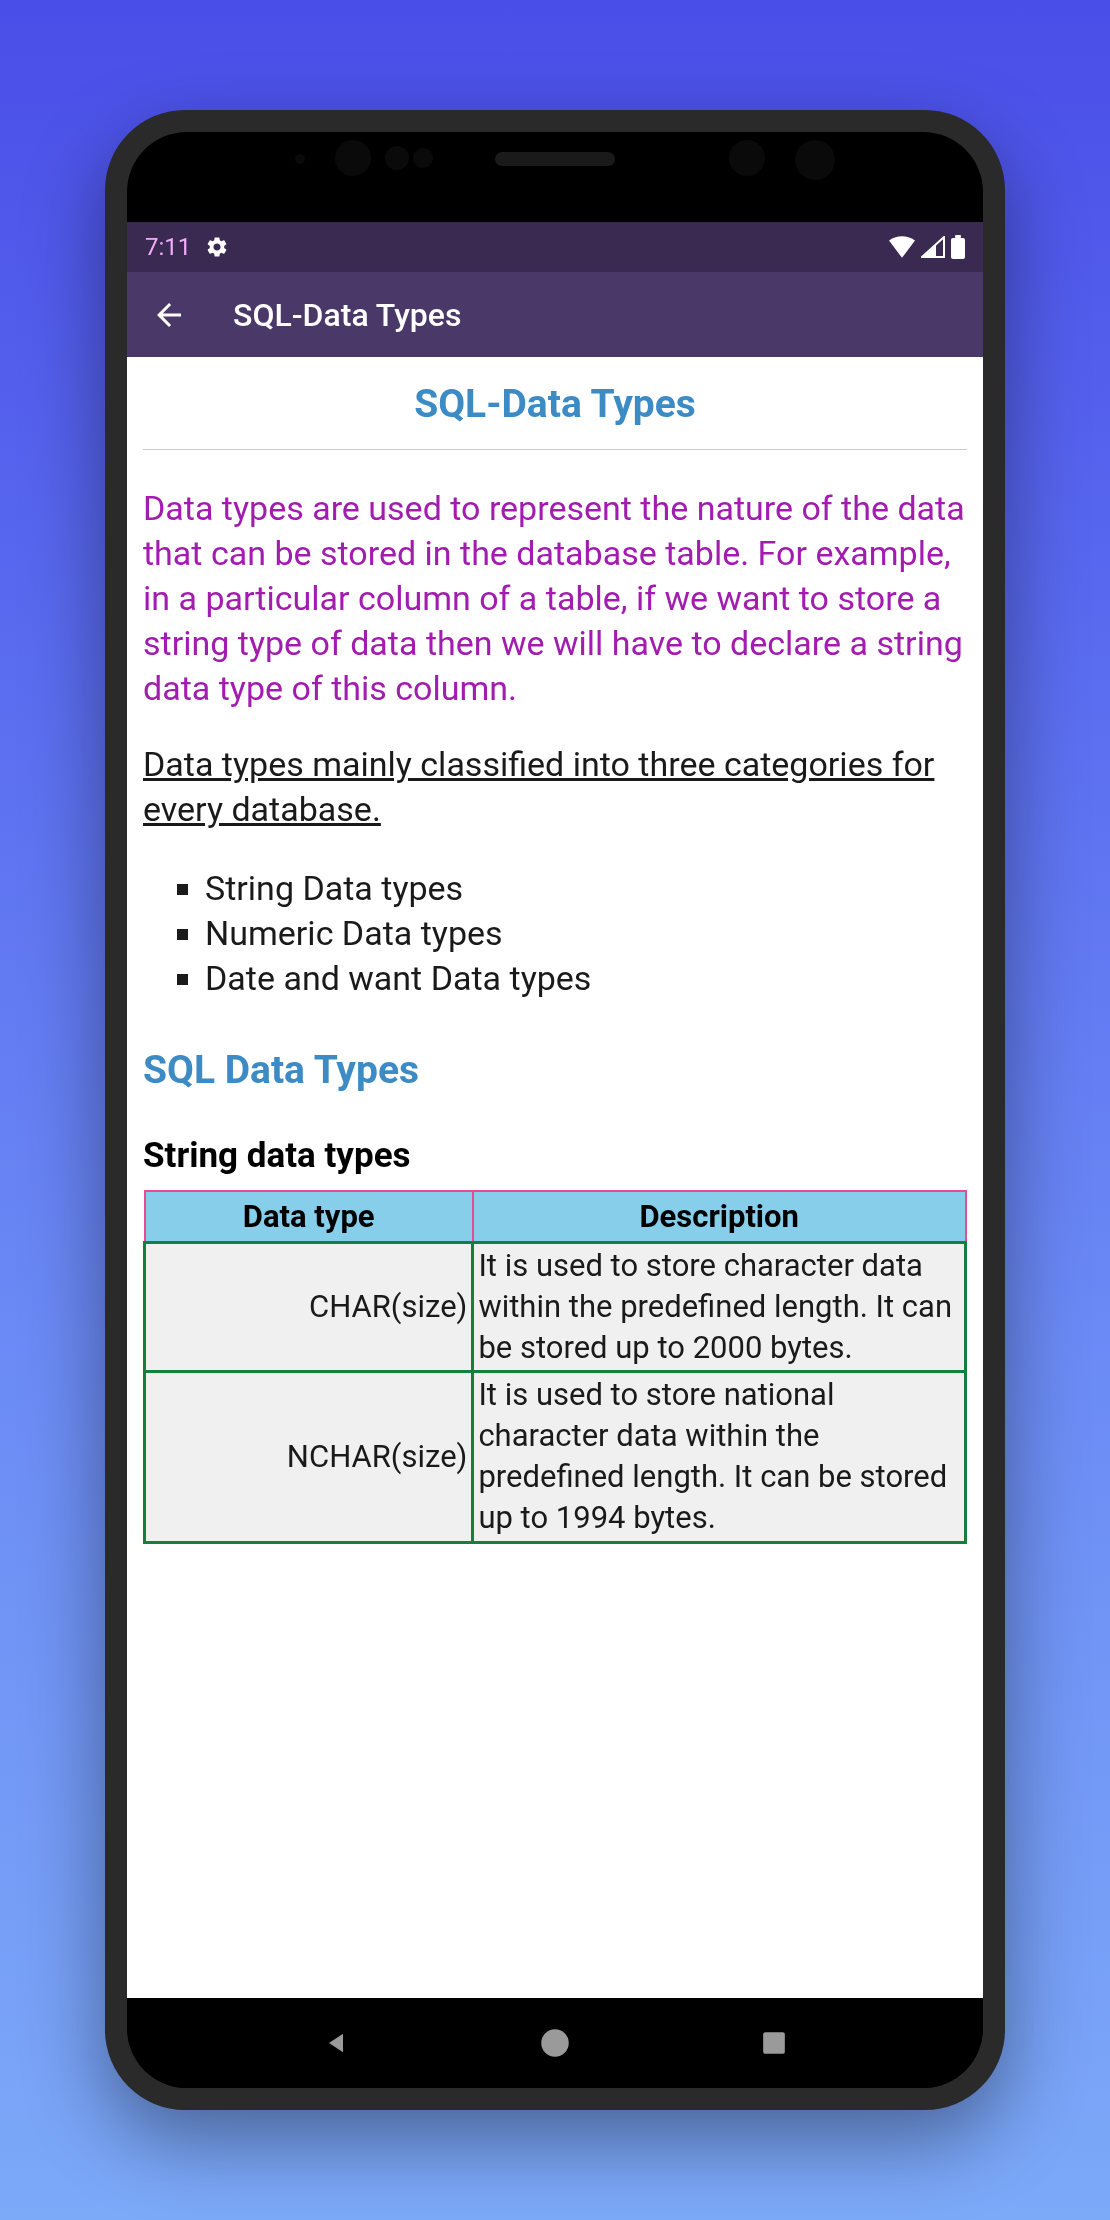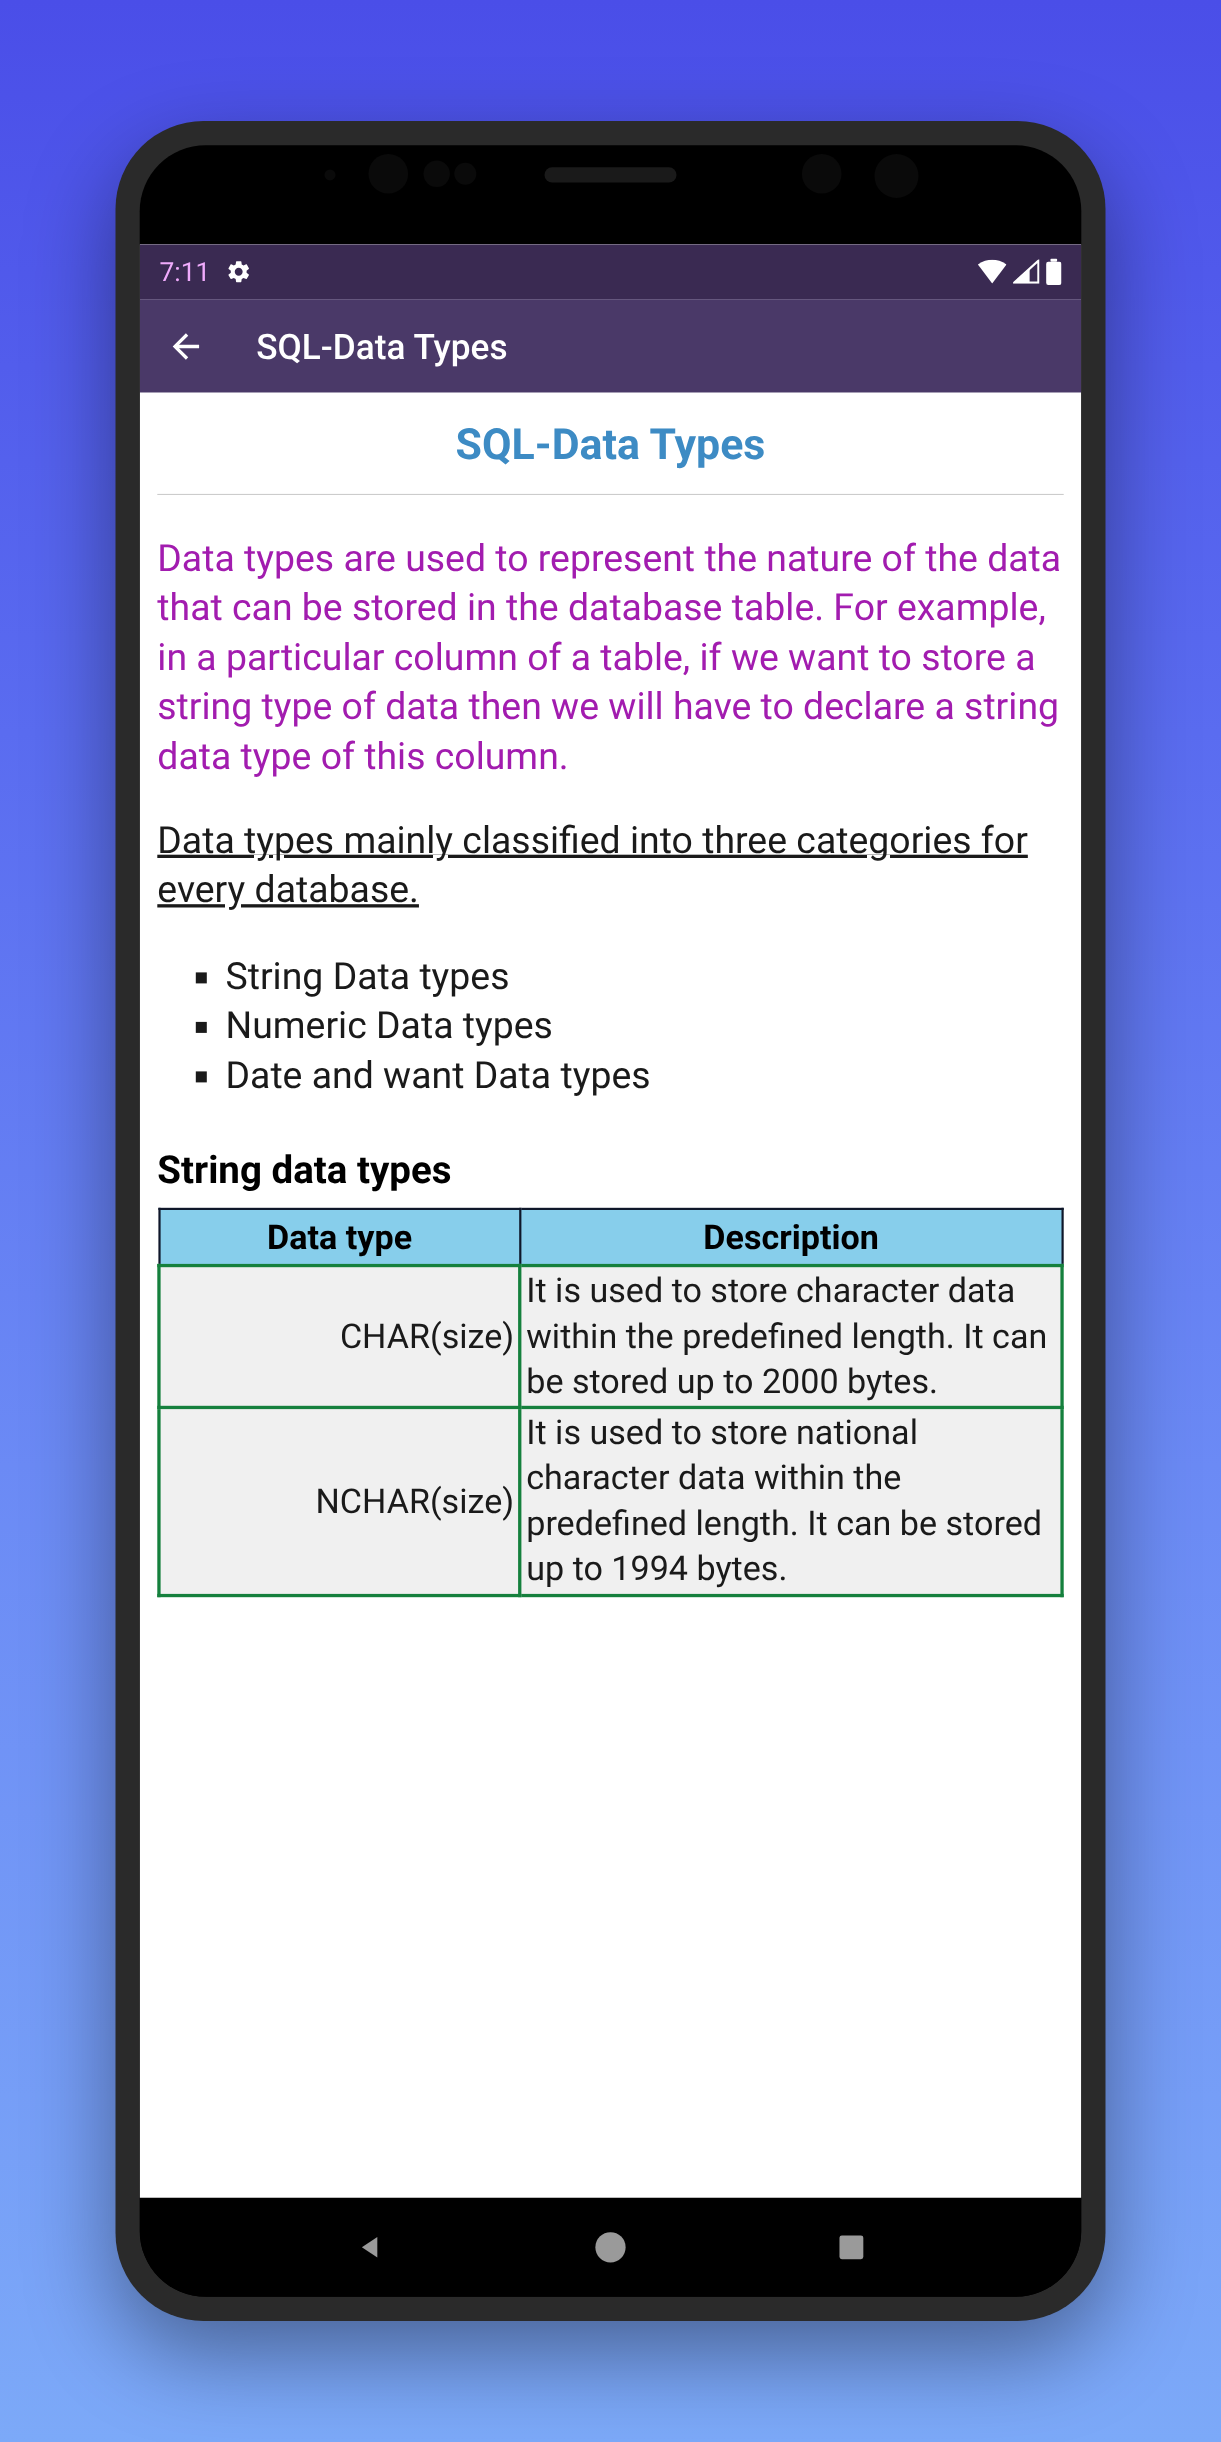--- a/index.html
+++ b/index.html
@@ -210,21 +210,21 @@
     .data-table {
       width: 100%;
       border-collapse: collapse;
     }
     .data-table th {
       background: #87ceeb;
       color: #000;
       font-size: 31px;
       font-weight: 700;
       padding: 6px 4px;
-      border: 2px solid #0f172a;
+      border: 2px solid #ec4899;
       text-align: center;
     }
     .data-table td {
       background: #f0f0f0;
       color: #1a1a1a;
       font-size: 31px;
       padding: 2px 4px;
       border: 3px solid #15803d;
       vertical-align: middle;
       line-height: 1.32;
@@ -308,20 +308,21 @@
 
       <div class="content">
         <div class="page-title">SQL-Data Types</div>
         <div class="para1">Data types are used to represent the nature of the data that can be stored in the database table. For example, in a particular column of a table, if we want to store a string type of data then we will have to declare a string data type of this column.</div>
         <div class="para2">Data types mainly classified into three categories for every database.</div>
         <ul class="bullet-list">
           <li>String Data types</li>
           <li>Numeric Data types</li>
           <li>Date and want Data types</li>
         </ul>
+        <div class="section-heading">SQL Data Types</div>
         <div class="sub-heading">String data types</div>
         <table class="data-table">
           <thead>
             <tr>
               <th>Data type</th>
               <th>Description</th>
             </tr>
           </thead>
           <tbody>
             <tr>

